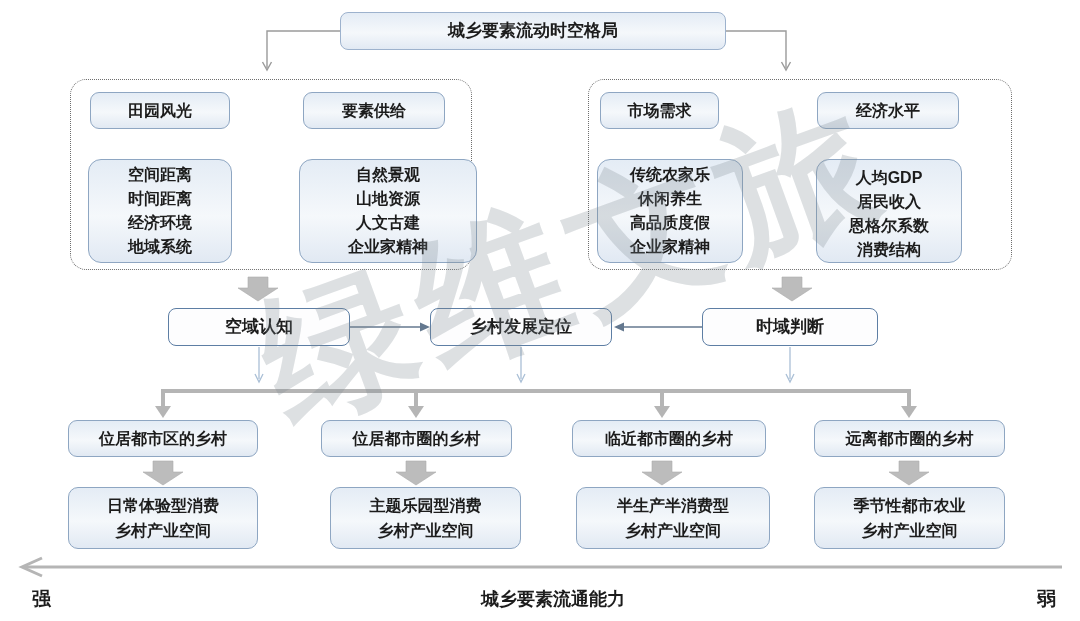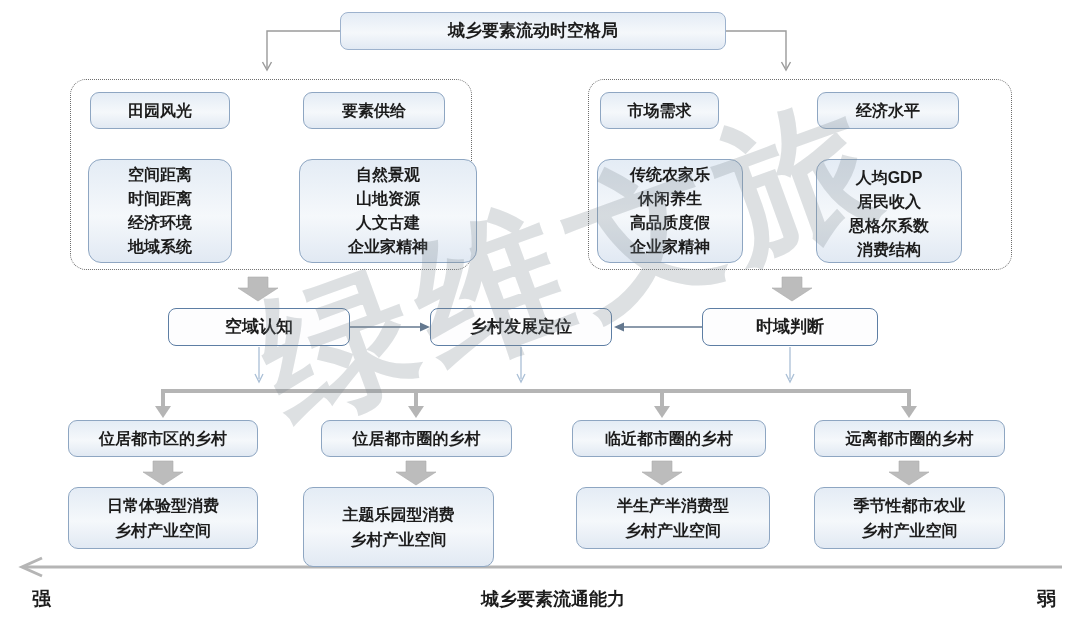--- a/index.html
+++ b/index.html
@@ -183,21 +183,21 @@
   <div class="box" style="left:565px;top:420px;width:194px;height:37px;margin-left:7px;">
     <span>临近都市圈的乡村</span>
   </div>
   <div class="box" style="left:814px;top:420px;width:191px;height:37px;">
     <span>远离都市圈的乡村</span>
   </div>
 
   <div class="box result" style="left:68px;top:487px;width:190px;height:62px;">
     <span>日常体验型消费乡村产业空间</span>
   </div>
-  <div class="box result" style="left:303px;top:487px;width:191px;height:80px;">
+  <div class="box result" style="left:330px;top:487px;width:191px;height:62px;">
     <span>主题乐园型消费乡村产业空间</span>
   </div>
   <div class="box result" style="left:565px;top:487px;width:194px;height:62px;margin-left:11px;">
     <span>半生产半消费型乡村产业空间</span>
   </div>
   <div class="box result" style="left:814px;top:487px;width:191px;height:62px;">
     <span>季节性都市农业乡村产业空间</span>
   </div>
 
   <div class="axis-label" style="left:32px;top:586px;">强</div>

